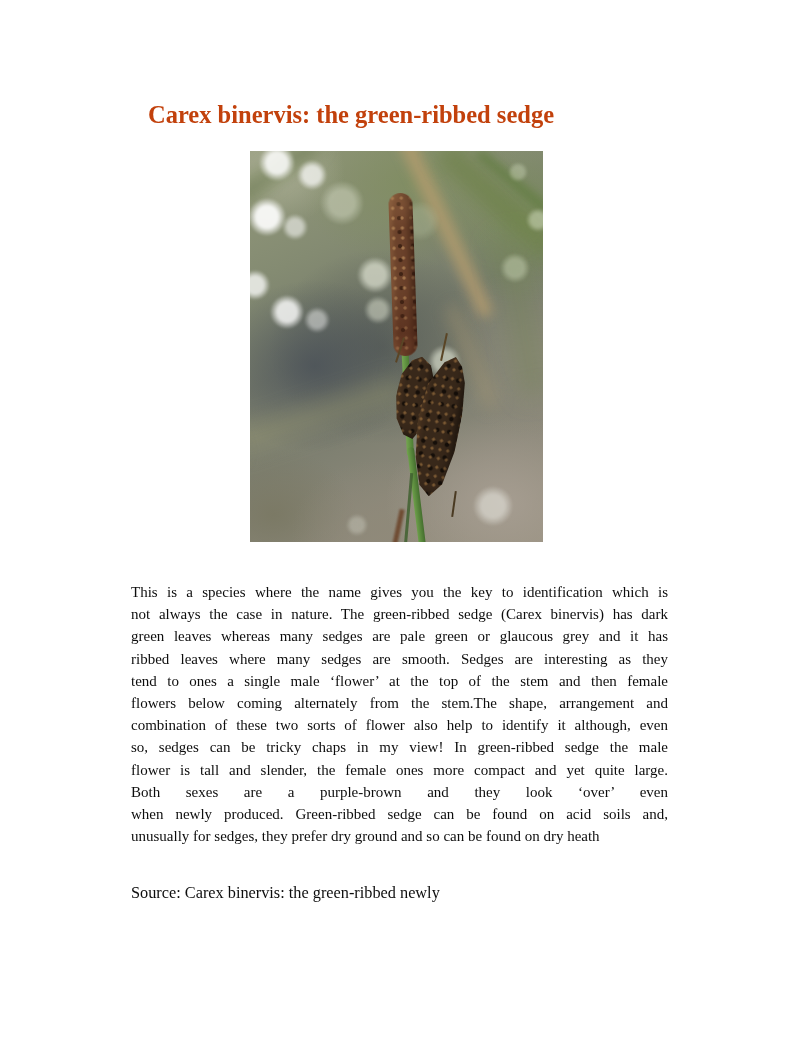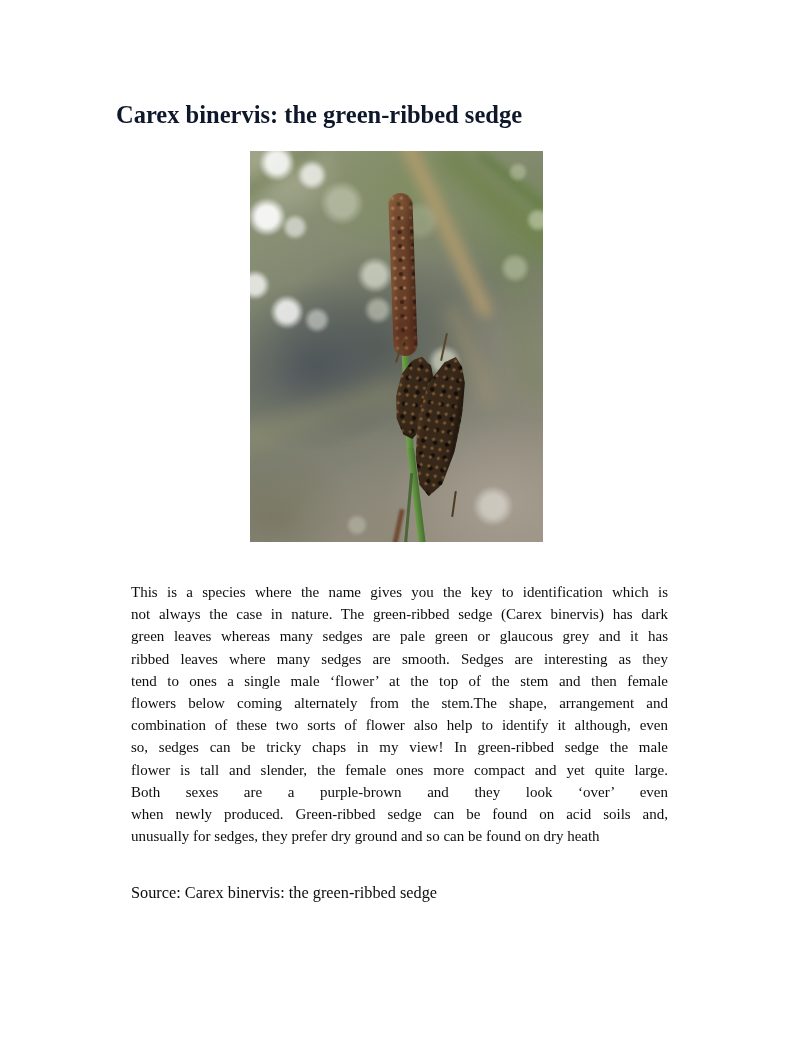--- a/index.html
+++ b/index.html
@@ -1,22 +1,22 @@
 <!DOCTYPE html>
 <html><head>
 <meta charset="utf-8">
 <style>
   html,body { margin:0; padding:0; background:#ffffff; }
   .page {
     position:relative; width:795px; height:1063px; background:#ffffff;
     font-family:"Liberation Serif", serif; color:#111; overflow:hidden;
   }
   .title {
-    position:absolute; left:116px; top:101px; margin:0;
-    font-size:24.5px; line-height:28px; font-weight:bold; color:#0f172a;
+    position:absolute; left:148px; top:101px; margin:0;
+    font-size:24.5px; line-height:28px; font-weight:bold; color:#c2410c;
     white-space:nowrap;
   }
   
   .photo {
     position:absolute; left:250px; top:151px; width:293px; height:391px;
     overflow:hidden; margin:0;
     background:
       radial-gradient(95px 75px at 9% 5%,   rgba(172,176,150,.92), rgba(172,176,150,0) 72%),
       radial-gradient(150px 115px at 55% 8%, rgba(128,141,96,.85),  rgba(128,141,96,0) 75%),
       radial-gradient(120px 110px at 94% 18%,rgba(122,141,90,.85),  rgba(122,141,90,0) 75%),
@@ -131,17 +131,17 @@
       <div class="para-line">tend to ones a single male ‘flower’ at the top of the stem and then female</div>
       <div class="para-line">flowers below coming alternately from the stem.The shape, arrangement and</div>
       <div class="para-line">combination of these two sorts of flower also help to identify it although, even</div>
       <div class="para-line">so, sedges can be tricky chaps in my view! In green-ribbed sedge the male</div>
       <div class="para-line">flower is tall and slender, the female ones more compact and yet quite large.</div>
       <div class="para-line">Both sexes are a purple-brown and they look ‘over’ even</div>
       <div class="para-line">when newly produced.  Green-ribbed sedge can be found on acid soils and,</div>
       <div class="para-line">unusually for sedges, they prefer dry ground and so can be found on dry heath</div>
     </div>
 
-  <p class="source">Source: Carex binervis: the green-ribbed sedge</p>
+  <p class="source">Source: Carex binervis: the green-ribbed newly</p>
 
   <div class="pagenum">100</div>
 
 </div>
 
 </body></html>

